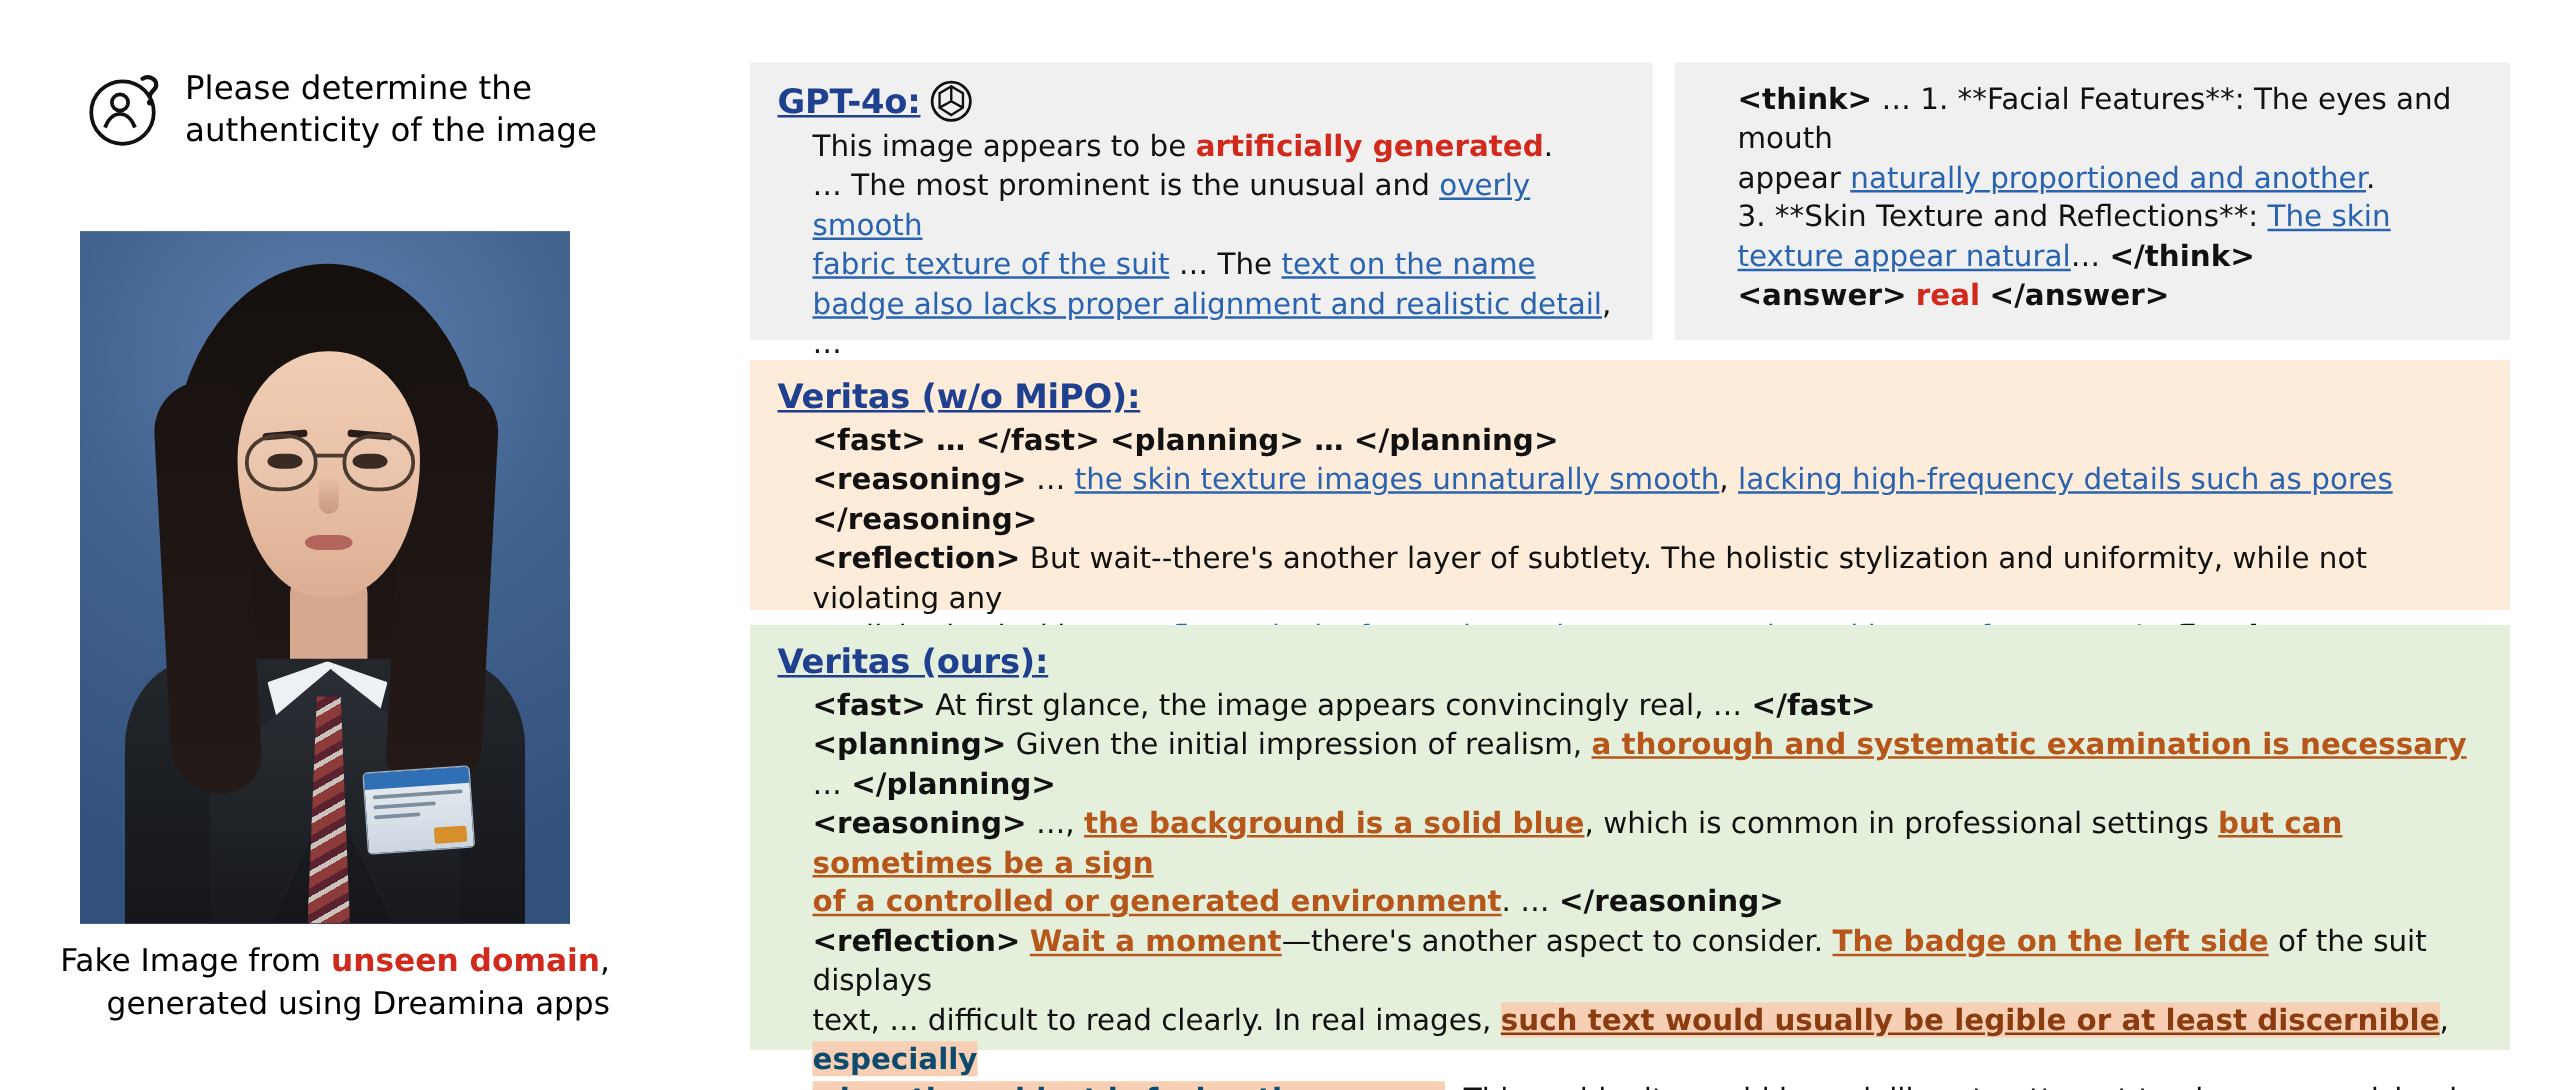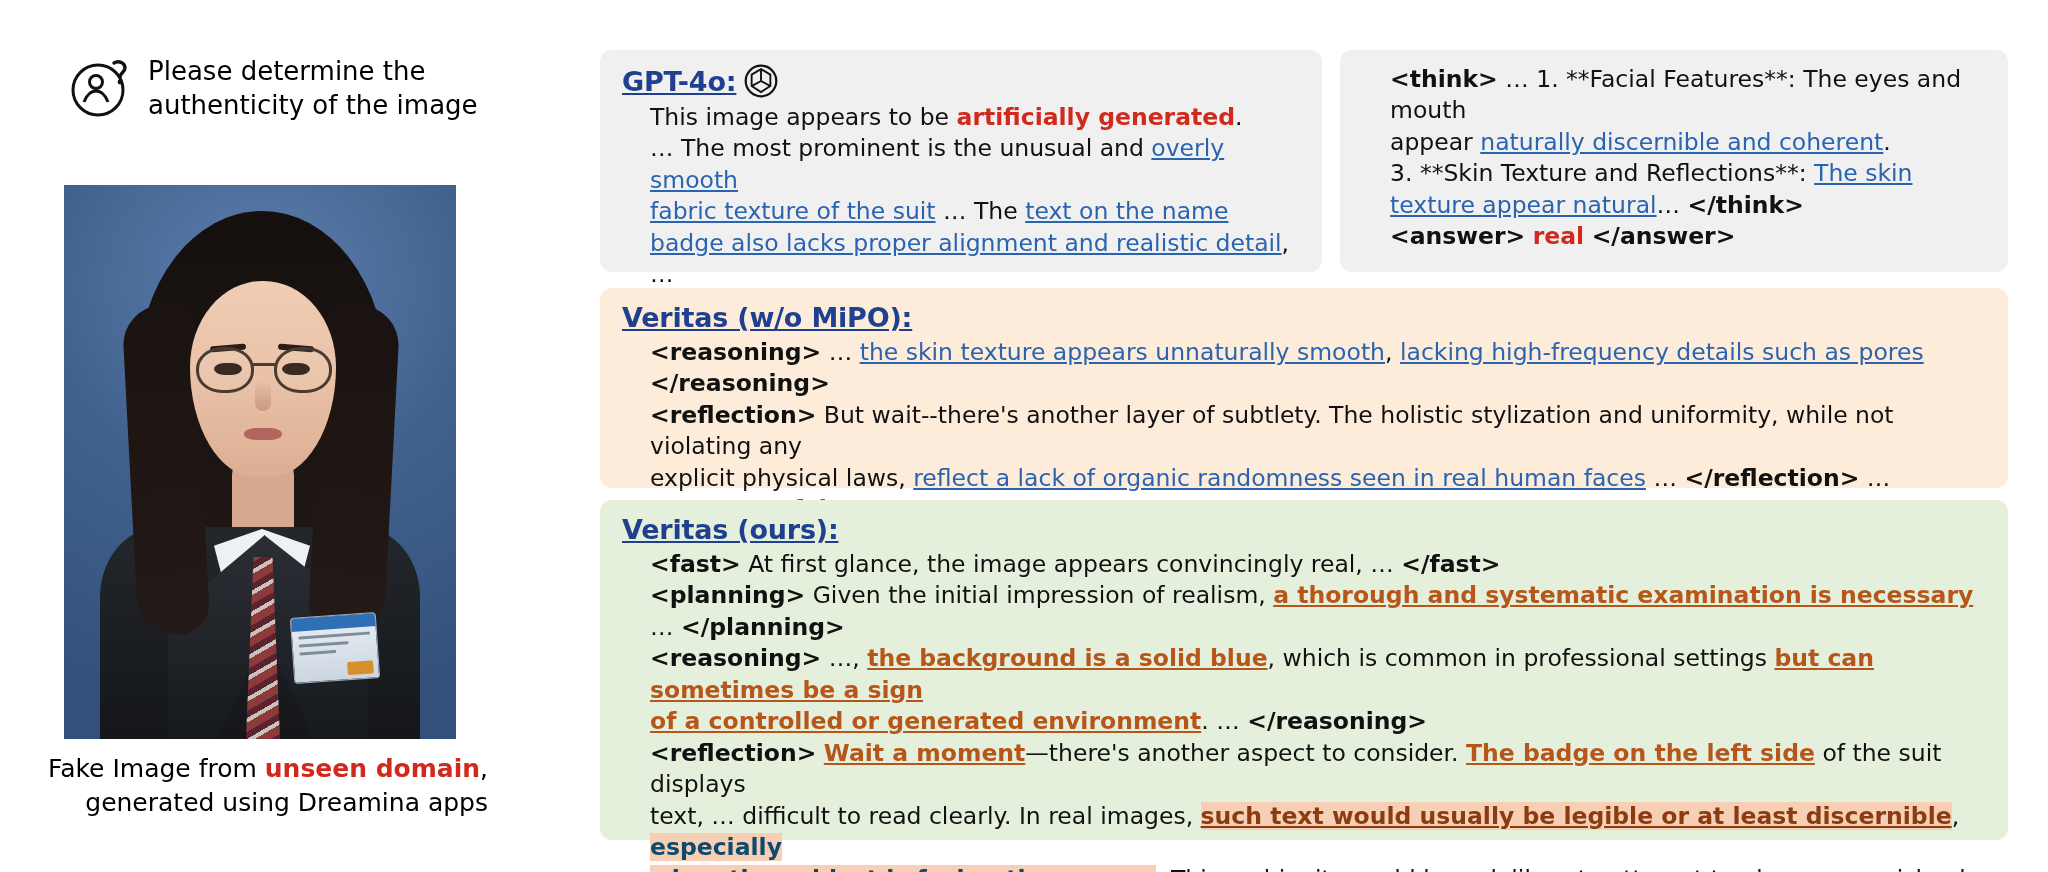--- a/index.html
+++ b/index.html
@@ -179,21 +179,21 @@
     text-align: right;
     font-size: 25px;
     line-height: 1.36;
     color: #000;
   }
   .red-bold { color: #d1291c; font-weight: bold; }
 
   
   .panel {
     position: absolute;
-    border-radius: 12px;
+    border-radius: 0;
   }
   .panel-title {
     font-size: 27px;
     font-weight: bold;
     color: #1f3f8f;
     text-decoration: underline;
     letter-spacing: -0.2px;
     display: inline-block;
     vertical-align: middle;
   }
@@ -340,21 +340,21 @@
       </div>
     </div>
   </div>
 
   <div class="panel" id="panel-internvl">
     <div class="body-text indent">
       <div>
         <span class="tag">&lt;think&gt;</span><span> … 1. **Facial Features**: The eyes and mouth</span>
       </div>
       <div>
-        <span>appear </span><span class="blue-u">naturally discernible and coherent</span><span>.</span>
+        <span>appear </span><span class="blue-u">naturally proportioned and another</span><span>.</span>
       </div>
       <div>
         <span>3. **Skin Texture and Reflections**: </span><span class="blue-u">The skin</span>
       </div>
       <div>
         <span class="blue-u">texture appear natural</span><span>… </span><span class="tag">&lt;/think&gt;</span>
       </div>
       <div>
         <span class="tag">&lt;answer&gt;</span>
         <span class="red-plain">real</span>
@@ -362,21 +362,24 @@
       </div>
     </div>
   </div>
 
   <div class="panel" id="panel-womipo">
     <div class="title-row">
       <span class="panel-title">Veritas (w/o MiPO):</span>
     </div>
     <div class="body-text indent">
       <div>
-        <span class="tag">&lt;reasoning&gt;</span><span> … </span><span class="blue-u">the skin texture appears unnaturally smooth</span><span>, </span><span class="blue-u">lacking high-frequency details such as pores</span> <span class="tag">&lt;/reasoning&gt;</span>
+        <span class="tag">&lt;fast&gt; … &lt;/fast&gt;   &lt;planning&gt; … &lt;/planning&gt;</span>
+      </div>
+      <div>
+        <span class="tag">&lt;reasoning&gt;</span><span> … </span><span class="blue-u">the skin texture images unnaturally smooth</span><span>, </span><span class="blue-u">lacking high-frequency details such as pores</span> <span class="tag">&lt;/reasoning&gt;</span>
       </div>
       <div>
         <span class="tag">&lt;reflection&gt;</span><span> But wait--there's another layer of subtlety. The holistic stylization and uniformity, while not violating any</span>
       </div>
       <div>
         <span>explicit physical laws, </span><span class="blue-u">reflect a lack of organic randomness seen in real human faces</span><span> … </span><span class="tag">&lt;/reflection&gt;</span><span> …</span>
       </div>
       <div>
         <span class="tag">&lt;answer&gt;</span>
         <span class="red-plain">fake</span>

